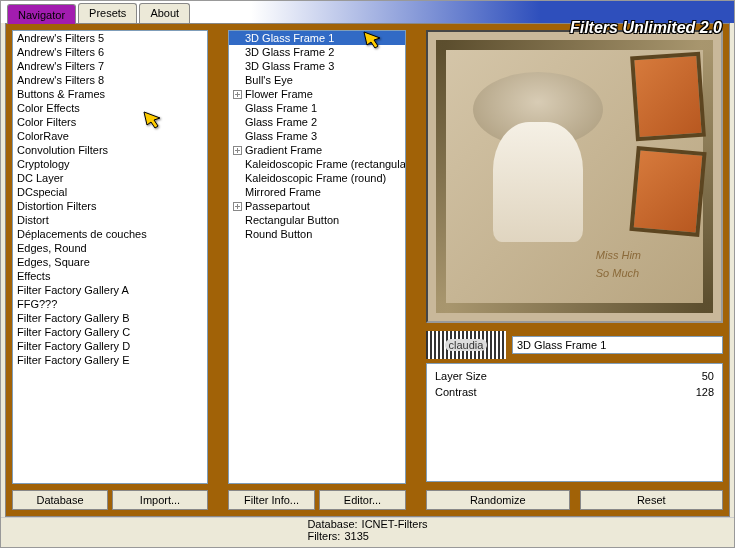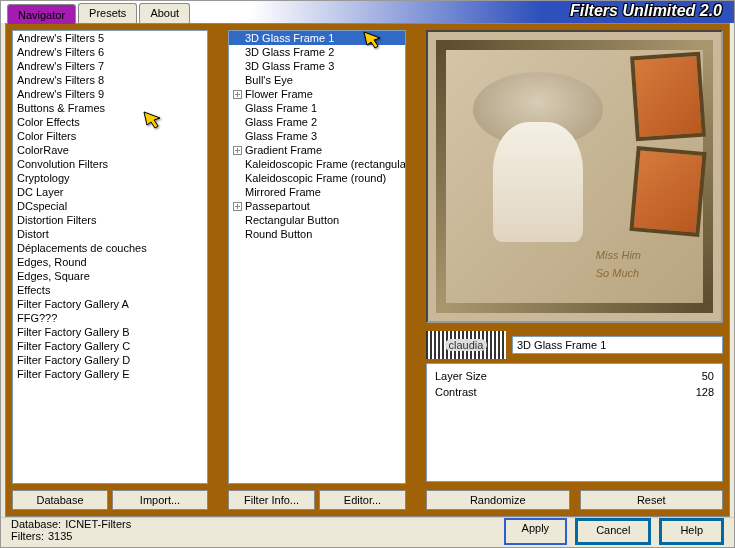--- a/index.html
+++ b/index.html
@@ -1,19 +1,19 @@
 <!DOCTYPE html>
 <html><head>
 <meta charset="utf-8">
 <style>
 * { box-sizing: border-box; margin: 0; padding: 0; font-family: Tahoma, Arial, sans-serif; font-size: 11px; }
 body { background: #ece9d8; width: 735px; height: 548px; overflow: hidden; border: 1px solid #999; }
 .header { height: 22px; background: #fff; display: flex; align-items: flex-end; padding-left: 6px; position: relative; }
 .header-bg { position: absolute; right: 0; top: 0; bottom: 0; left: 250px; background: linear-gradient(90deg, #fff 0%, #2e4fbc 60%, #2e4fbc 100%); }
-.header-title { position: absolute; right: 12px; top: 1px; color: #fff; font-style: italic; font-weight: bold; font-size: 16px; text-shadow: 1px 1px 0 #000, -1px -1px 0 #000, 1px -1px 0 #000, -1px 1px 0 #000; z-index: 2; }
+.header-title { position: absolute; right: 12px; top: 18px; color: #fff; font-style: italic; font-weight: bold; font-size: 16px; text-shadow: 1px 1px 0 #000, -1px -1px 0 #000, 1px -1px 0 #000, -1px 1px 0 #000; z-index: 2; }
 .tabs { display: flex; z-index: 3; position: relative; }
 .tab { padding: 3px 10px 3px 10px; border: 1px solid #888; border-bottom: none; background: #ece9d8; border-radius: 3px 3px 0 0; margin-right: 2px; cursor: pointer; }
 .tab.active { background: #a21caf; position: relative; top: 1px; padding-top: 4px; }
 .main { background: #a16207; height: 494px; border: 1px solid #888; margin: 0 4px; display: flex; padding: 6px; gap: 20px; }
 .col { display: flex; flex-direction: column; }
 .left { width: 196px; }
 .mid { width: 178px; }
 .right { flex: 1; }
 .listbox { flex: 1; background: #fff; border: 1px solid #7f9db9; overflow-y: auto; overflow-x: hidden; position: relative; }
 .listbox::-webkit-scrollbar { width: 16px; }
@@ -35,21 +35,21 @@
 .lady { position: absolute; left: 40px; top: 40px; width: 140px; height: 170px; }
 .hat { width: 130px; height: 75px; background: radial-gradient(ellipse at 50% 40%, #d8ccb5, #a89878); border-radius: 50%; position: absolute; top: 0; left: 5px; }
 .dress { width: 90px; height: 120px; background: linear-gradient(#f5f0e5,#e0d5c0); position: absolute; top: 50px; left: 25px; border-radius: 40% 40% 10% 10%; }
 .cursive { position: absolute; right: 80px; bottom: 40px; font-family: cursive; font-size: 16px; color: #8b6a3a; font-style: italic; }
 .filter-name-row { display: flex; align-items: center; gap: 6px; margin-bottom: 4px; }
 .watermark { width: 80px; height: 28px; background: repeating-linear-gradient(90deg,#333 0 2px,#fff 2px 4px); display: flex; align-items: center; justify-content: center; font-family: cursive; font-size: 10px; color: #333; position: relative; }
 .watermark span { background: #ddd; padding: 0 4px; border-radius: 6px; }
 .filter-name-box { flex: 1; border: 1px solid #7f9db9; background: #fff; padding: 2px 4px; }
 .slider-block { border: 1px solid #7f9db9; background: #fff; padding: 4px; height: 120px; }
 .slider-row { display: flex; justify-content: space-between; padding: 2px 4px; }
-.footer { height: 28px; display: flex; padding: 0 10px; gap: 8px; border-top: 1px solid #ccc; background: #ece9d8; }
+.footer { height: 28px; display: flex; align-items: center; padding: 0 10px; gap: 8px; border-top: 1px solid #ccc; background: #ece9d8; flex-direction: column; }
 .footer-left { display: flex; flex-direction: column; font-size: 10px; line-height: 12px; }
 .footer-left > div { display: flex; gap: 4px; }
 .footer-spacer { flex: 1; }
 .fbtn { padding: 3px 18px; border: 3px solid #0369a1; background: #ece9d8; cursor: pointer; }
 .fbtn.primary { border: 2px solid #2e5fd0; padding: 2px 16px; }
 .cursor-arrow { position: absolute; z-index: 100; pointer-events: none; }
 .cursor-arrow svg { filter: drop-shadow(1px 1px 1px rgba(0,0,0,0.5)); }
 .right-bottom { display: flex; gap: 10px; margin-top: 8px; }
 .right-bottom .btn { flex: 1; padding: 3px 8px; }
 </style>
@@ -66,21 +66,20 @@
   </div>
 </div>
 
 <div class="main">
   <div class="col left">
     <div class="listbox" id="cat-list">
         <div class="list-item">Andrew's Filters 5</div>
         <div class="list-item">Andrew's Filters 6</div>
         <div class="list-item">Andrew's Filters 7</div>
         <div class="list-item">Andrew's Filters 8</div>
-        <div class="list-item">Andrew's Filters 9</div>
         <div class="list-item">Buttons &amp; Frames</div>
         <div class="list-item">Color Effects</div>
         <div class="list-item">Color Filters</div>
         <div class="list-item">ColorRave</div>
         <div class="list-item">Convolution Filters</div>
         <div class="list-item">Cryptology</div>
         <div class="list-item">DC Layer</div>
         <div class="list-item">DCspecial</div>
         <div class="list-item">Distortion Filters</div>
         <div class="list-item">Distort</div>

